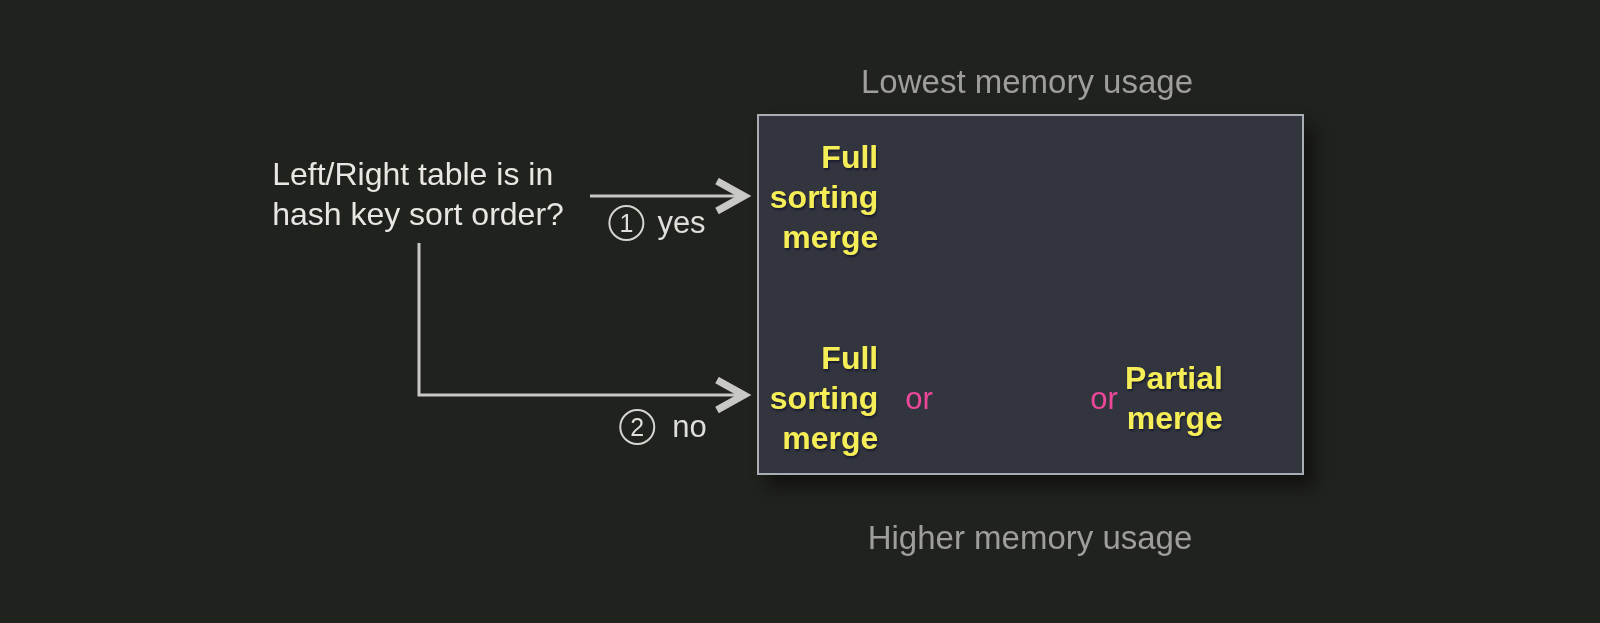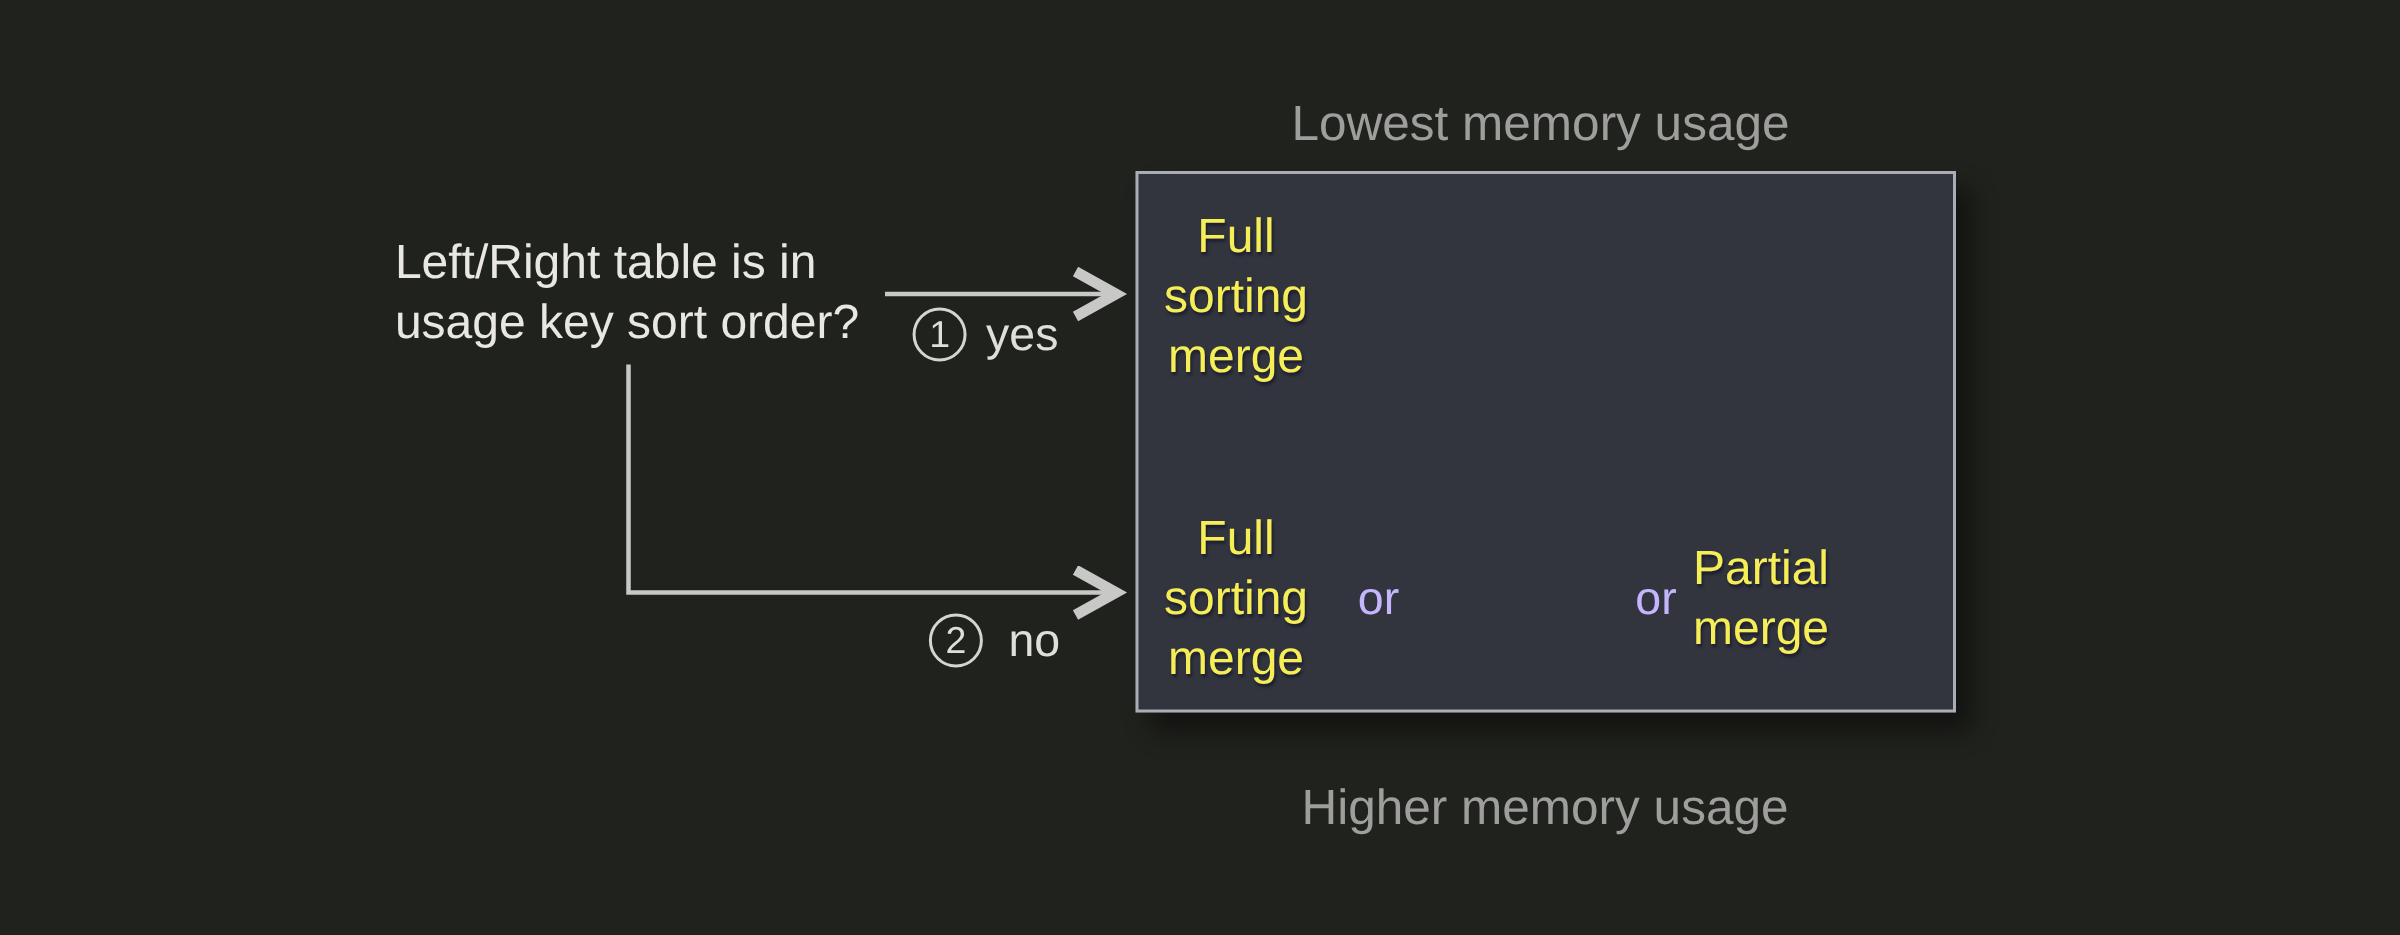--- a/index.html
+++ b/index.html
@@ -38,32 +38,32 @@
   .memory-bottom { left: 1030px; top: 491px; margin-top: 28px; }
 
   .algo-box {
     position: absolute; left: 757px; top: 114px; width: 547px; height: 361px;
     box-sizing: border-box; background: #32353e; border: 2px solid #a9adb4;
     box-shadow: 10px 12px 16px rgba(0,0,0,0.45);
   }
 
   .algo {
     position: absolute; transform: translate(-50%, -50%);
-    text-align: center; color: #f6ee57; font-weight: normal;
+    text-align: right; color: #f6ee57; font-weight: bold;
     font-size: 32px; line-height: 40px; white-space: nowrap;
     text-shadow: 1px 2px 2px rgba(12,12,40,0.6);
   }
   .algo-sorted  { left: 824px;  top: 197px; }
   .algo-fsm2    { left: 824px;  top: 398px; }
   .algo-grace   { left: 1014px; top: 398px; }
   .algo-partial { left: 1174px; top: 398px; }
 
   .or-word {
     position: absolute; transform: translate(-50%, -50%);
-    color: #c4b5fd; font-size: 31px; text-align: right;
+    color: #ec4899; font-size: 31px; text-align: right;
   }
   .or-1 { left: 919px;  top: 399px; }
   .or-2 { left: 1104px; top: 399px; }
 </style>
 </head>
 <body>
 
 <div class="stage">
 
   <svg class="connectors" viewBox="0 0 1600 623" xmlns="http://www.w3.org/2000/svg">
@@ -71,21 +71,21 @@
       <marker id="arrowhead" markerWidth="14" markerHeight="14" refX="9" refY="6" orient="auto">
         <path d="M1,1 L10,6 L1,11" fill="none" stroke="#c8c8c6" stroke-width="2.4"></path>
       </marker>
     </defs>
     <line x1="590" y1="196" x2="741" y2="196" stroke="#c8c8c6" stroke-width="3" marker-end="url(#arrowhead)"></line>
     <path d="M419,243 L419,395 L741,395" fill="none" stroke="#c8c8c6" stroke-width="3" marker-end="url(#arrowhead)"></path>
   </svg>
 
   <div class="question">
     <div>Left/Right table is in</div>
-    <div>usage key sort order?</div>
+    <div>hash key sort order?</div>
   </div>
 
   <div class="branch-label branch-yes">
     <span class="num-circle">1</span>
     <span>yes</span>
   </div>
 
   <div class="branch-label branch-no">
     <span class="num-circle">2</span>
     <span>no</span>

